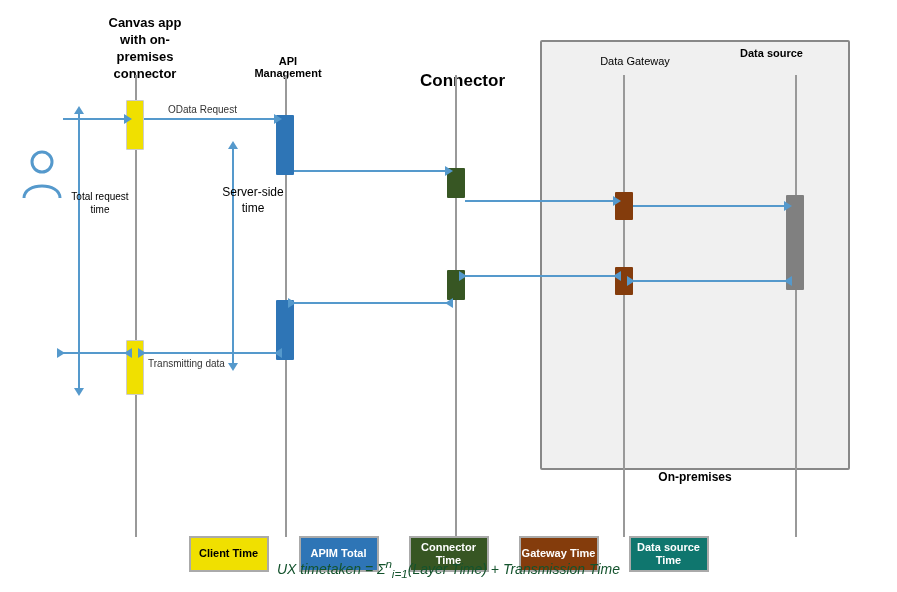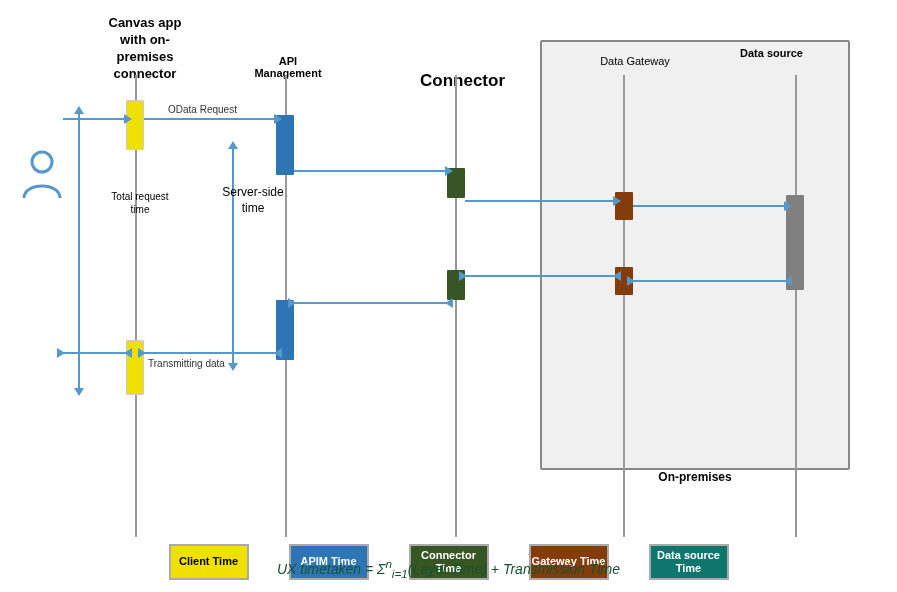--- a/index.html
+++ b/index.html
@@ -145,26 +145,26 @@
     
     .arrow-label {
       position: absolute;
       font-size: 10px;
       color: #333;
     }
 
     
     .legend-row {
       position: absolute;
-      bottom: 12px;
+      bottom: 20px;
       left: 50px;
       right: 50px;
       display: flex;
       align-items: flex-end;
-      gap: 40px;
+      gap: 30px;
       justify-content: center;
     }
 
     .legend-item {
       display: flex;
       flex-direction: column;
       align-items: center;
       gap: 4px;
     }
 
@@ -195,21 +195,20 @@
 
     
     .total-request-label {
       position: absolute;
       left: 70px;
       top: 190px;
       font-size: 10px;
       text-align: center;
       width: 60px;
       line-height: 1.3;
-      margin-left: 40px;
     }
 
     
     .server-side-label {
       position: absolute;
       left: 218px;
       top: 185px;
       font-size: 12px;
       text-align: center;
       width: 70px;
@@ -296,21 +295,21 @@
 <div class="arrow arrow-left" style="left:63px; top:352px; width:63px; background:#5599cc;"></div>
 
 <div class="legend-row">
   <div class="legend-item">
     <div class="legend-box" style="background:#f0e000; border:2px solid #aaa;">
       <span>Client Time</span>
     </div>
   </div>
   <div class="legend-item">
     <div class="legend-box" style="background:#2e75b6; color:#fff; border:2px solid #aaa;">
-      <span>APIM Time</span>
+      <span>APIM Total</span>
     </div>
   </div>
   <div class="legend-item">
     <div class="legend-box" style="background:#375623; color:#fff; border:2px solid #aaa;">
       <span>Connector Time</span>
     </div>
   </div>
   <div class="legend-item">
     <div class="legend-box" style="background:#843c0c; color:#fff; border:2px solid #aaa;">
       <span>Gateway Time</span>

